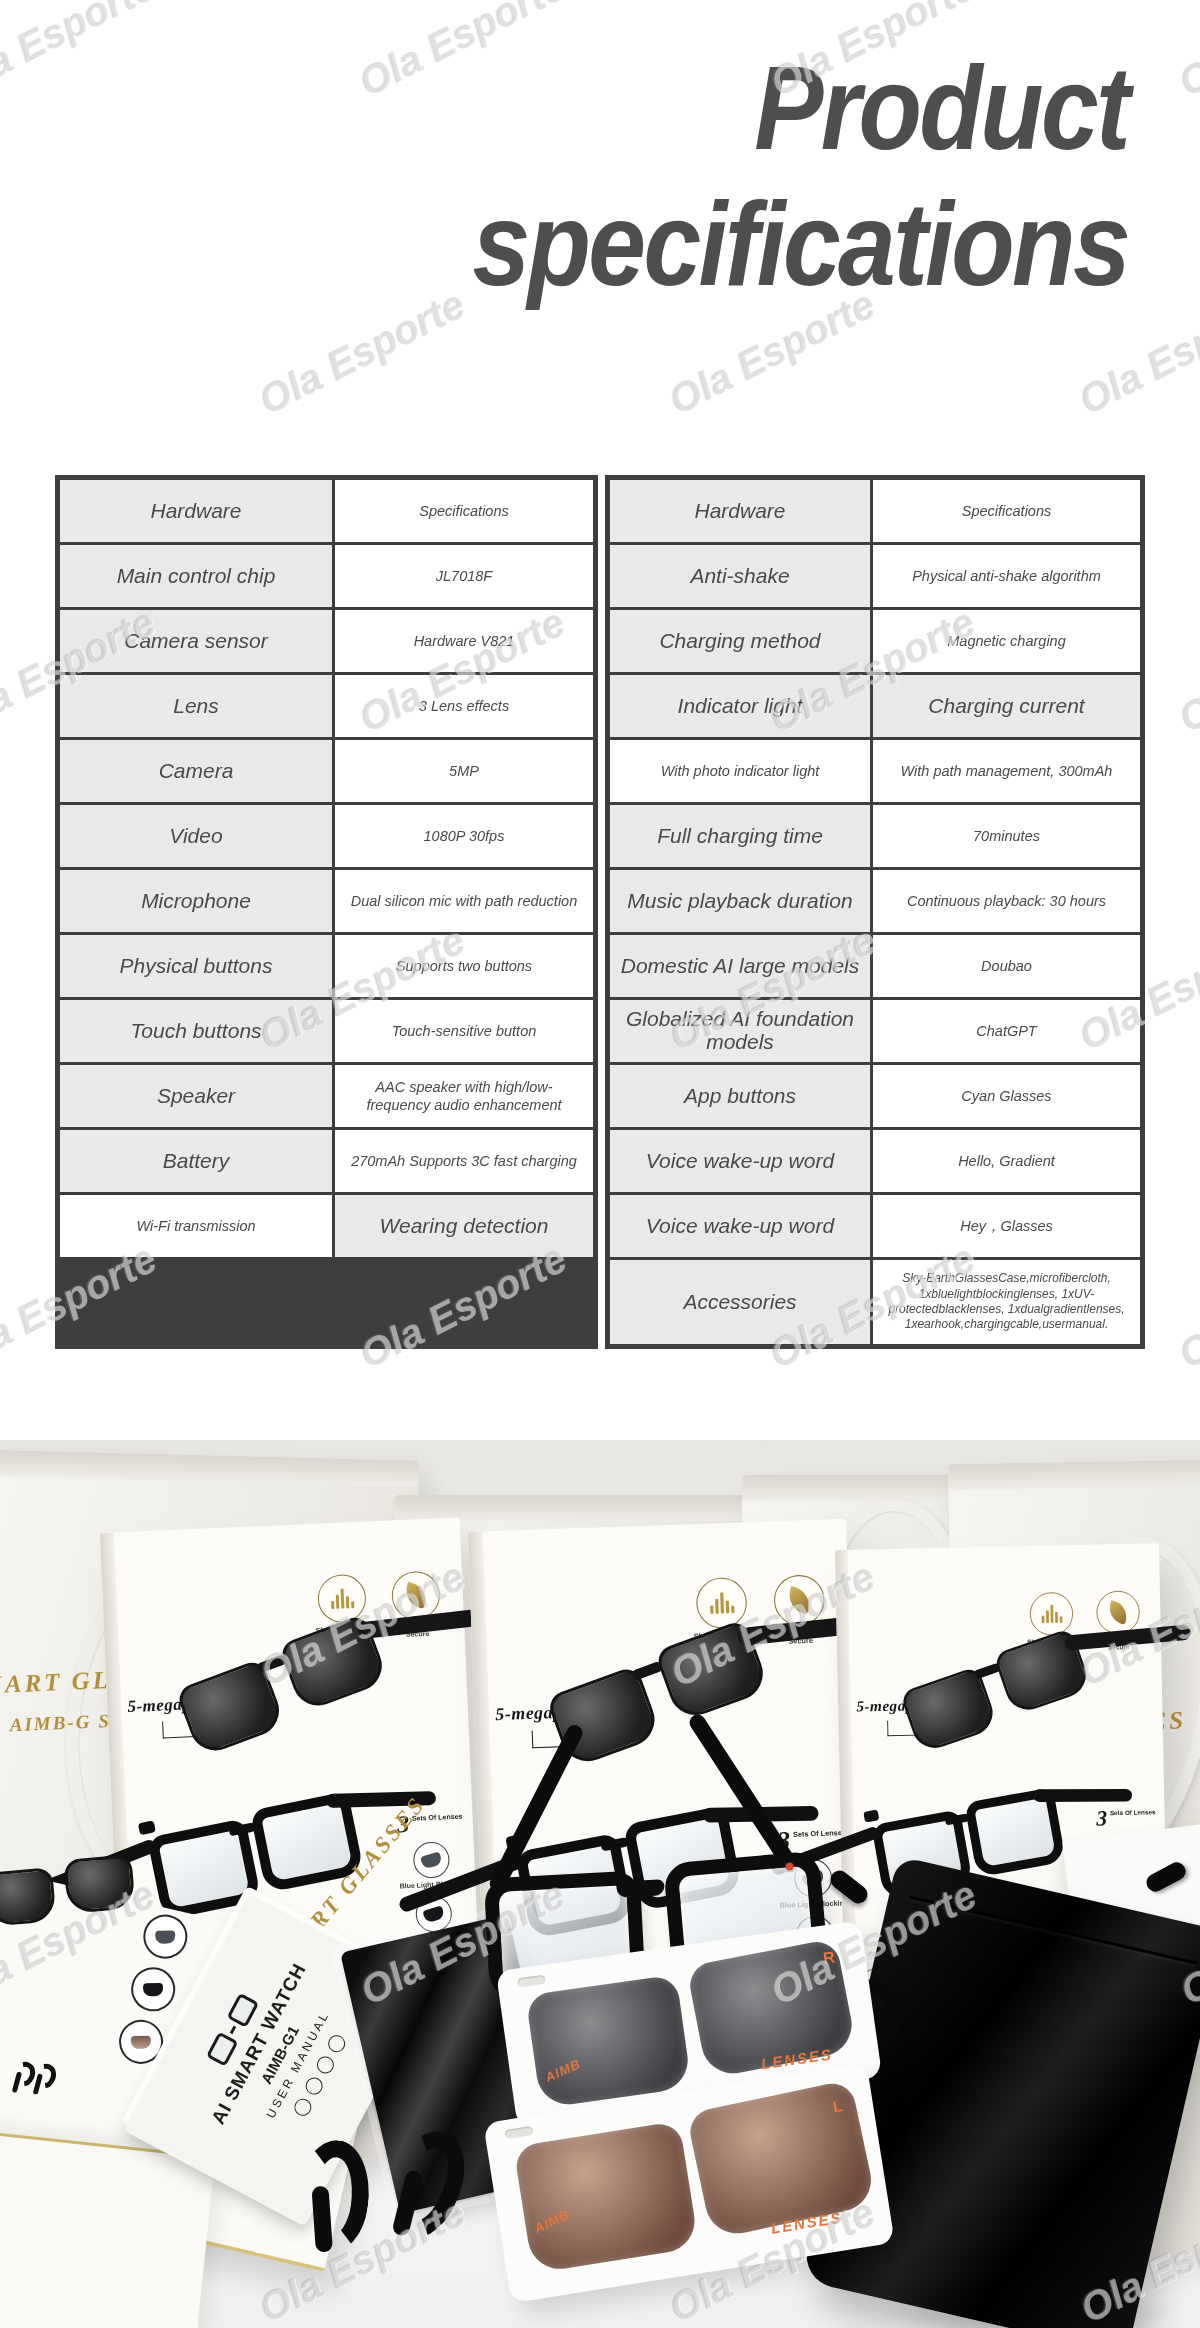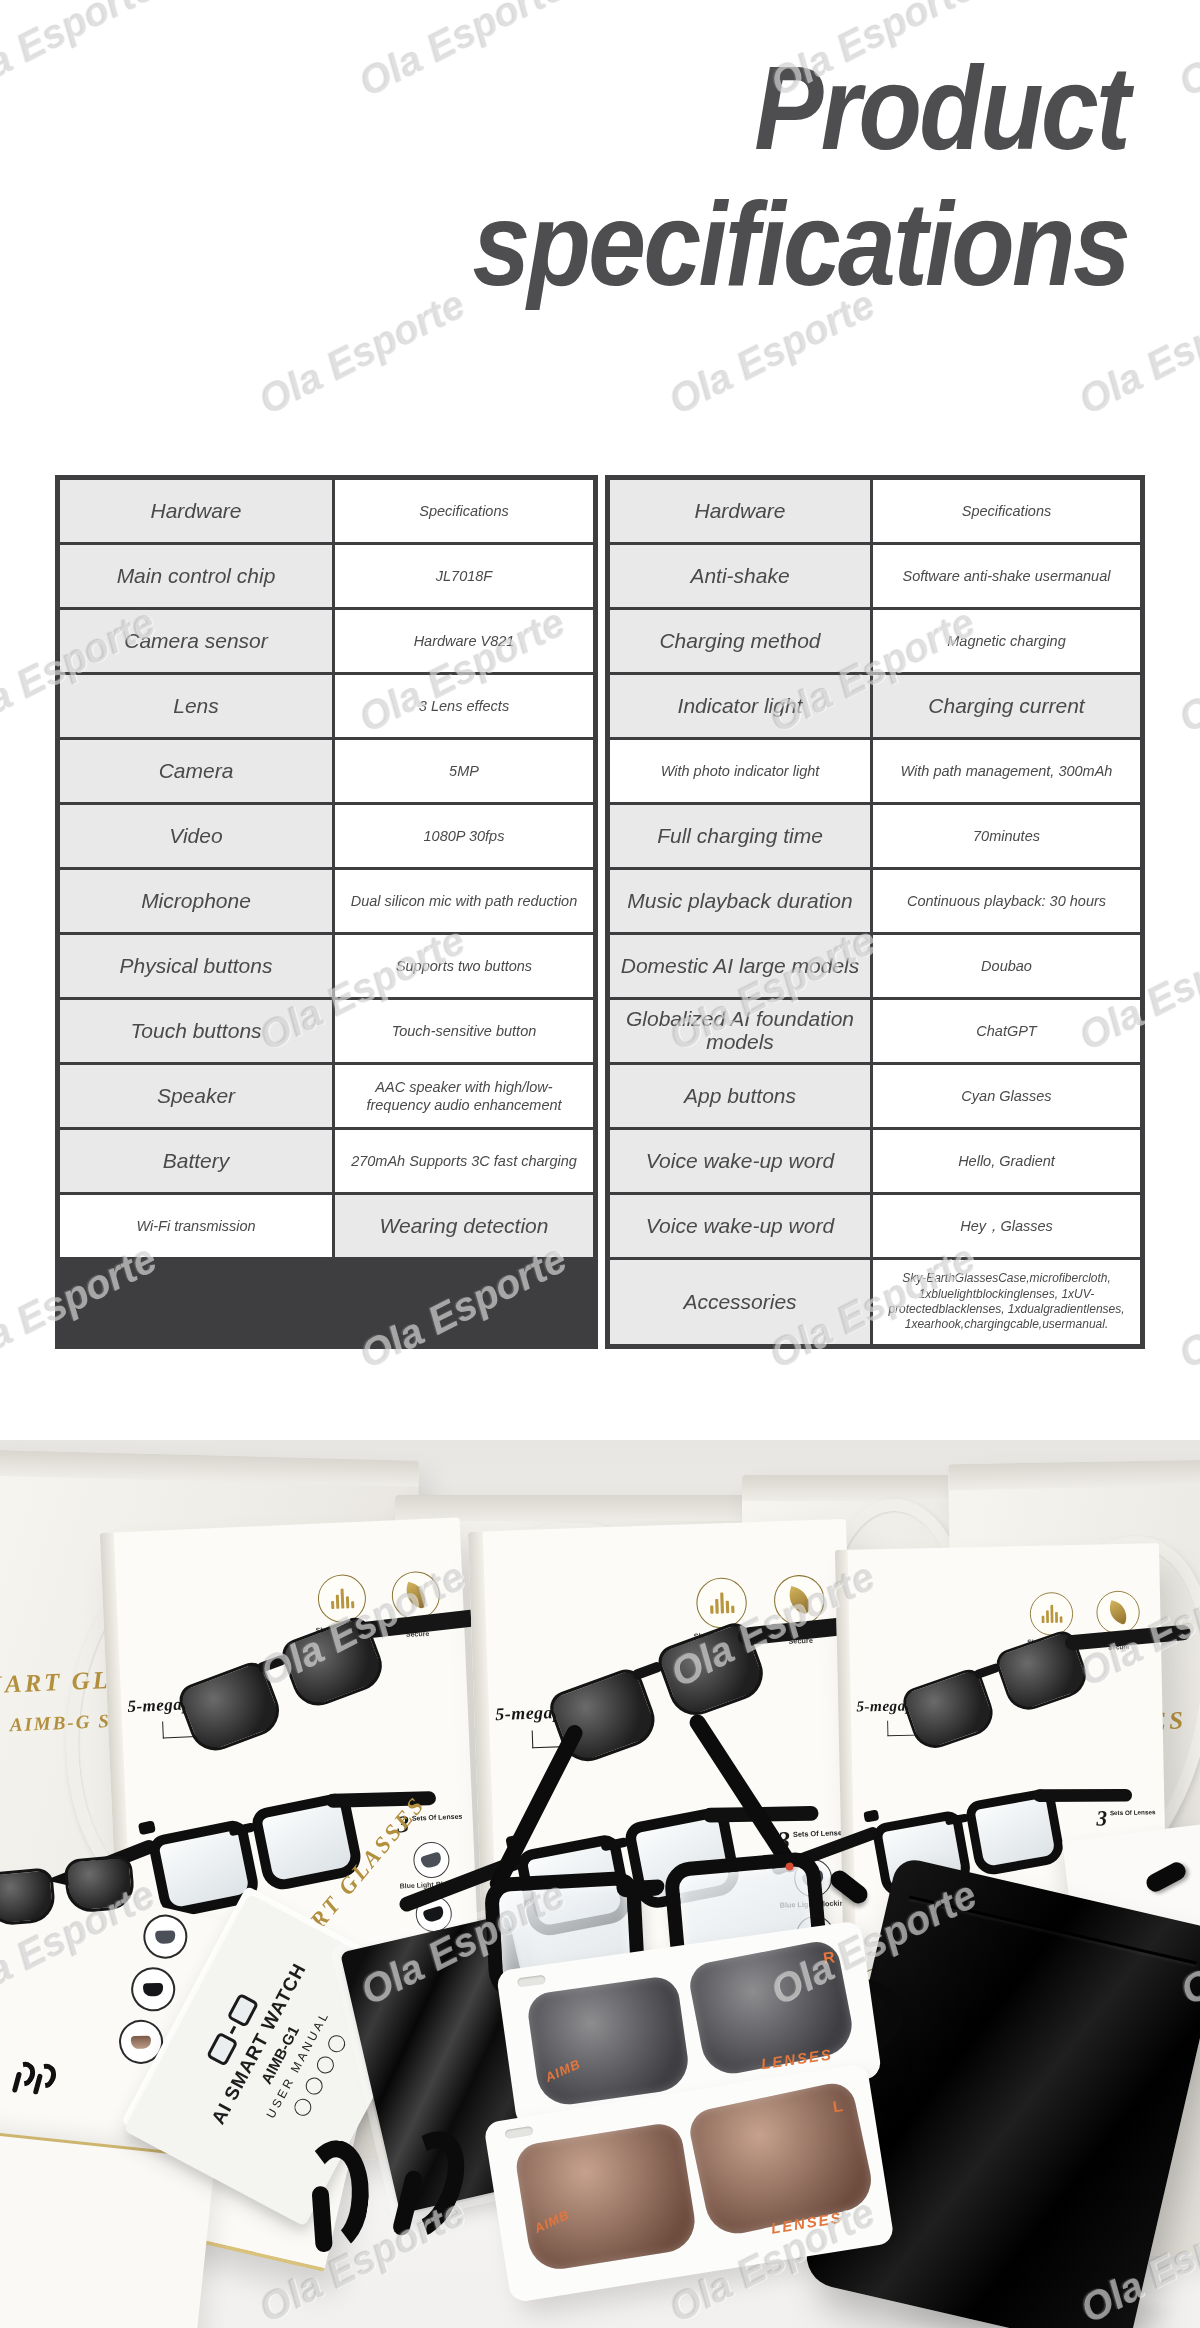--- a/index.html
+++ b/index.html
@@ -278,21 +278,21 @@
         <div class="c val">AAC speaker with high/low-frequency audio enhancement</div>
         <div class="c lab">Battery</div>
         <div class="c val">270mAh Supports 3C fast charging</div>
         <div class="c val">Wi-Fi transmission</div>
         <div class="c lab">Wearing detection</div>
       </div>
     <div class="spec-table st-right">
         <div class="c lab">Hardware</div>
         <div class="c val">Specifications</div>
         <div class="c lab">Anti-shake</div>
-        <div class="c val">Software anti-shake usermanual</div>
+        <div class="c val">Physical anti-shake algorithm</div>
         <div class="c lab">Charging method</div>
         <div class="c val">Magnetic charging</div>
         <div class="c lab">Indicator light</div>
         <div class="c lab">Charging current</div>
         <div class="c val">With photo indicator light</div>
         <div class="c val">With path management, 300mAh</div>
         <div class="c lab">Full charging time</div>
         <div class="c val">70minutes</div>
         <div class="c lab">Music playback duration</div>
         <div class="c val">Continuous playback: 30 hours</div>

